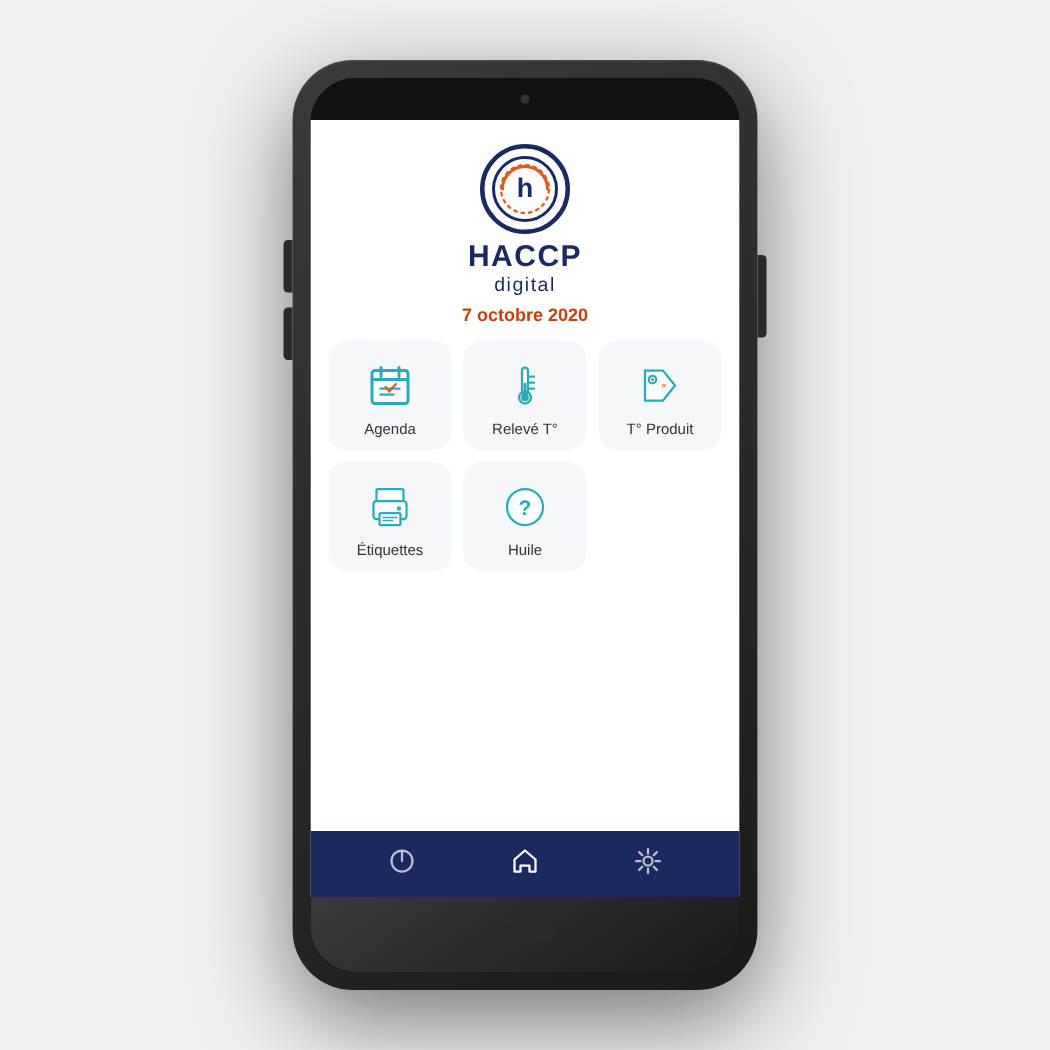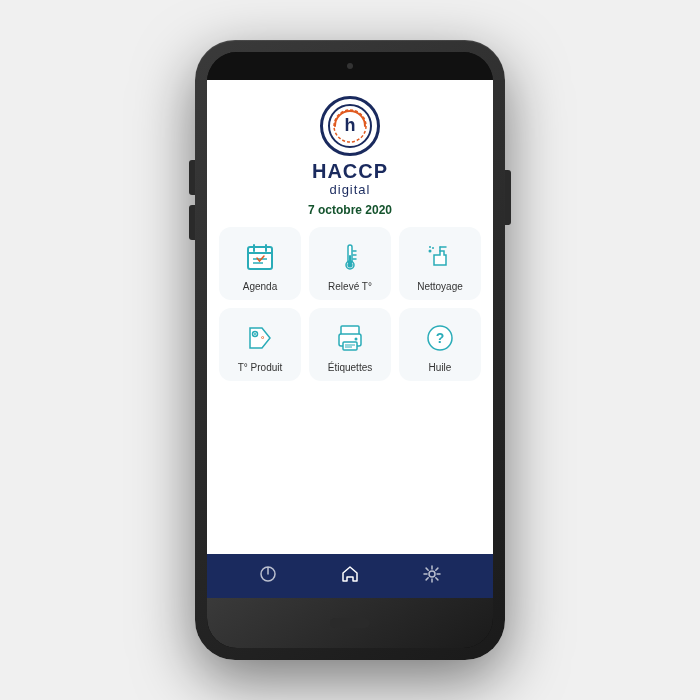--- a/index.html
+++ b/index.html
@@ -138,21 +138,21 @@
     .app-subtitle {
       font-size: 13px;
       font-weight: 400;
       color: #1a2a5e;
       letter-spacing: 1px;
     }
 
     .app-date {
       font-size: 12px;
       font-weight: 600;
-      color: #14532d;
+      color: #c2410c;
       margin-bottom: 10px;
     }
 
     
     .app-grid {
       display: grid;
       grid-template-columns: repeat(3, 1fr);
       gap: 8px;
       width: 100%;
     }
@@ -289,35 +289,20 @@
                 <rect x="15" y="14" width="2" height="8" fill="#2aacb8" rx="1"></rect>
                 <circle cx="16" cy="24" r="2.5" fill="#2aacb8"></circle>
                 <line x1="19" y1="10" x2="22" y2="10" stroke="#2aacb8" stroke-width="1.5" stroke-linecap="round"></line>
                 <line x1="19" y1="14" x2="22" y2="14" stroke="#2aacb8" stroke-width="1.5" stroke-linecap="round"></line>
                 <line x1="19" y1="18" x2="22" y2="18" stroke="#2aacb8" stroke-width="1.5" stroke-linecap="round"></line>
               </svg>
             </div>
             <div class="grid-label">Relevé T°</div>
           </div>
 
-          <div class="grid-item">
-            <div class="grid-icon">
-              <svg viewBox="0 0 32 32" fill="none" xmlns="http://www.w3.org/2000/svg">
-
-                <path d="M10 24 L10 14 L16 14 L16 10 L20 10 L20 14 L22 14 L22 24 Z" stroke="#2aacb8" stroke-width="1.5" fill="white"></path>
-                <line x1="16" y1="10" x2="16" y2="6" stroke="#2aacb8" stroke-width="1.5" stroke-linecap="round"></line>
-                <line x1="16" y1="6" x2="22" y2="6" stroke="#2aacb8" stroke-width="1.5" stroke-linecap="round"></line>
-
-                <circle cx="6" cy="10" r="1.5" fill="#2aacb8"></circle>
-                <circle cx="9" cy="7" r="1" fill="#2aacb8"></circle>
-                <circle cx="6" cy="6" r="1" fill="#2aacb8"></circle>
-              </svg>
-            </div>
-            <div class="grid-label">Nettoyage</div>
-          </div>
 
 
 
 
           <div class="grid-item">
             <div class="grid-icon">
               <svg viewBox="0 0 32 32" fill="none" xmlns="http://www.w3.org/2000/svg">
 
                 <path d="M6 6 L18 6 L26 16 L18 26 L6 26 Z" stroke="#2aacb8" stroke-width="1.5" fill="white"></path>
                 <circle cx="11" cy="12" r="2.5" stroke="#2aacb8" stroke-width="1.5" fill="white"></circle>

